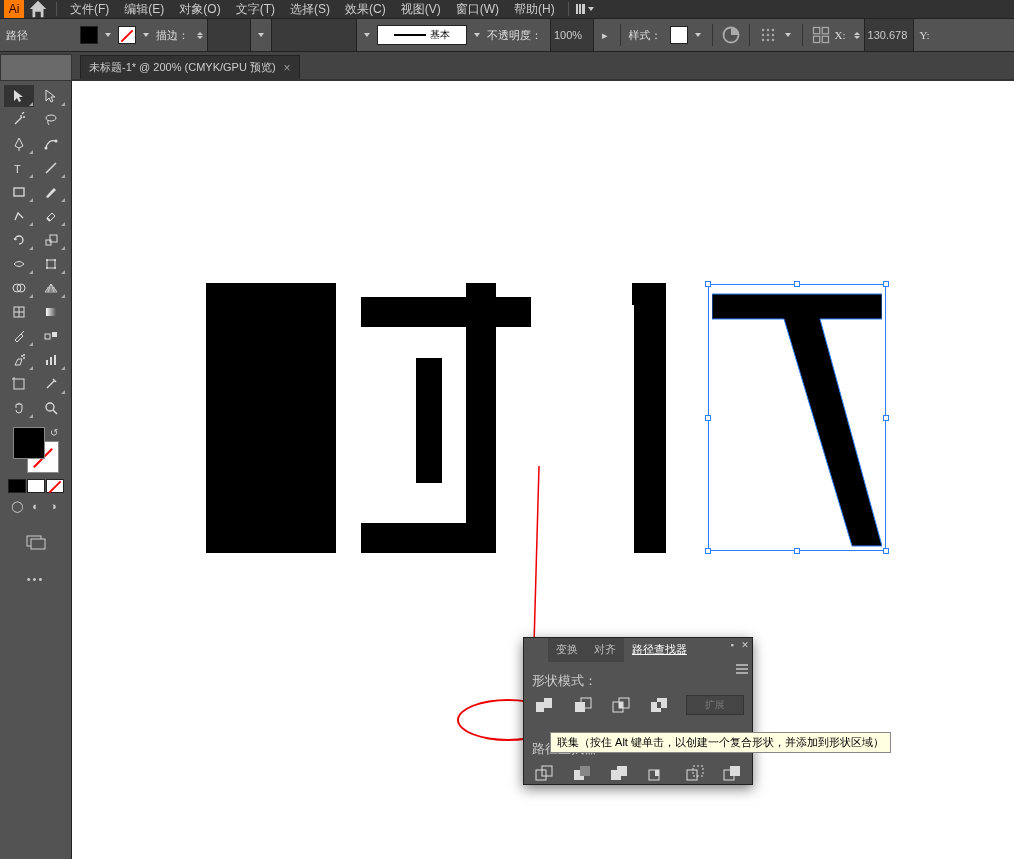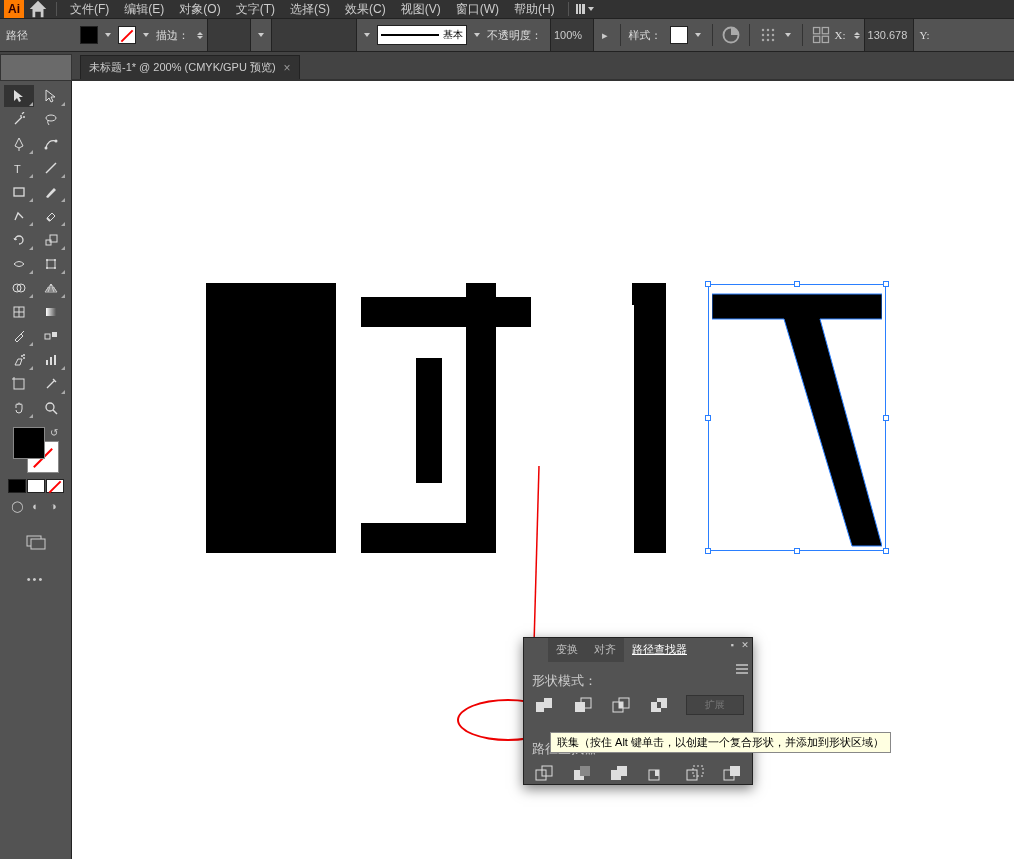--- a/index.html
+++ b/index.html
@@ -1,41 +1,41 @@
 <!DOCTYPE html>
 <html><head>
 <meta charset="utf-8">
 <style>
 * { margin:0; padding:0; box-sizing:border-box; font-family:"Microsoft YaHei",sans-serif; font-size:11px; color:#ccc; }
 body { background:#323232; width:1014px; height:859px; overflow:hidden; position:relative; }
 
 
 .menubar { height:18px; background:#323232; display:flex; align-items:center; padding:0 4px; gap:3px; }
-.menubar .logo { width:20px; height:18px; background:#ff7b00; color:#330000; font-weight:bold; display:flex; align-items:center; justify-content:center; font-size:12px; }
+.menubar .logo { width:20px; height:18px; background:#ff7b00; color:#330000; font-weight:normal; display:flex; align-items:center; justify-content:center; font-size:12px; }
 .menubar .home { width:22px; height:18px; display:flex; align-items:center; justify-content:center; }
 .menubar .sep { width:1px; height:14px; background:#555; margin:0 4px; }
 .menubar .mi { padding:11px 6px; font-size:12px;text-align:right; }
 .menubar .lib { width:18px; height:14px; display:flex; align-items:center; gap:0; }
 .menubar .lib .sq { width:3px; height:10px; background:#ccc; margin-right:1px; }
 .menubar .drop { width:0;height:0;border-left:3px solid transparent;border-right:3px solid transparent;border-top:4px solid #ccc; margin-left:2px;}
 
 
 .controlbar { height:34px; background:#535353; display:flex; align-items:center; padding:0 6px; gap:4px; border-top:1px solid #222; border-bottom:1px solid #222;}
 .controlbar .lbl { font-size:11px; color:#ddd; margin-right:4px;font-family:Liberation Serif, serif;}
 .controlbar .swatch { width:18px; height:18px; border:1px solid #222; position:relative;}
 .controlbar .swatch.black { background:#000; }
 .controlbar .swatch.none { background:#fff; }
 .controlbar .swatch.none::after { content:""; position:absolute; left:0; right:0; top:50%; height:2px; background:red; transform:rotate(-45deg);}
 .controlbar .swatch.white { background:#fff; }
 .controlbar .smalldrop { width:0;height:0;border-left:3px solid transparent;border-right:3px solid transparent;border-top:4px solid #ccc; margin:0 3px;}
 .controlbar .updown { display:flex; flex-direction:column; gap:1px; }
 .controlbar .updown .t { width:0;height:0;border-left:3px solid transparent;border-right:3px solid transparent;border-bottom:3px solid #ccc;}
 .controlbar .updown .b { width:0;height:0;border-left:3px solid transparent;border-right:3px solid transparent;border-top:3px solid #ccc;}
 .controlbar .field { height:20px; background:#3a3a3a; border:1px solid #222; padding:16px 3px; display:flex; align-items:center; font-size:11px;}
-.controlbar .strokeprev { width:90px; height:20px; background:#fff; border:1px solid #222; display:flex; align-items:center; justify-content:flex-end; padding:0 3px;}
+.controlbar .strokeprev { width:90px; height:20px; background:#fff; border:1px solid #222; display:flex; align-items:center; justify-content:flex-end; padding:0 16px;}
 .controlbar .strokeprev .line { flex:1; height:2px; background:#000; margin-right:4px;}
 .controlbar .strokeprev .txt { color:#000; font-size:10px; }
 .controlbar .ico { width:20px; height:20px; display:flex; align-items:center; justify-content:center; background:#535353;}
 .controlbar .vsep { width:1px; height:22px; background:#333; margin:0 4px;}
 
 
 .tabrow { height:27px; background:#434343; display:flex; align-items:flex-end; padding-left:80px;}
 .tabrow .doctab { background:#323232; height:24px; padding:0 8px; display:flex; align-items:center; gap:8px; font-size:11px; border-top:1px solid #222; border-left:1px solid #222; border-right:1px solid #222;}
 .tabrow .doctab .x { font-size:12px; color:#999;}
 .tabsidebox { position:absolute; left:0; top:54px; width:72px; height:27px; background:#6a6a6a; border:1px solid #333; display:flex; align-items:center; justify-content:center; font-size:9px; color:#999;}

